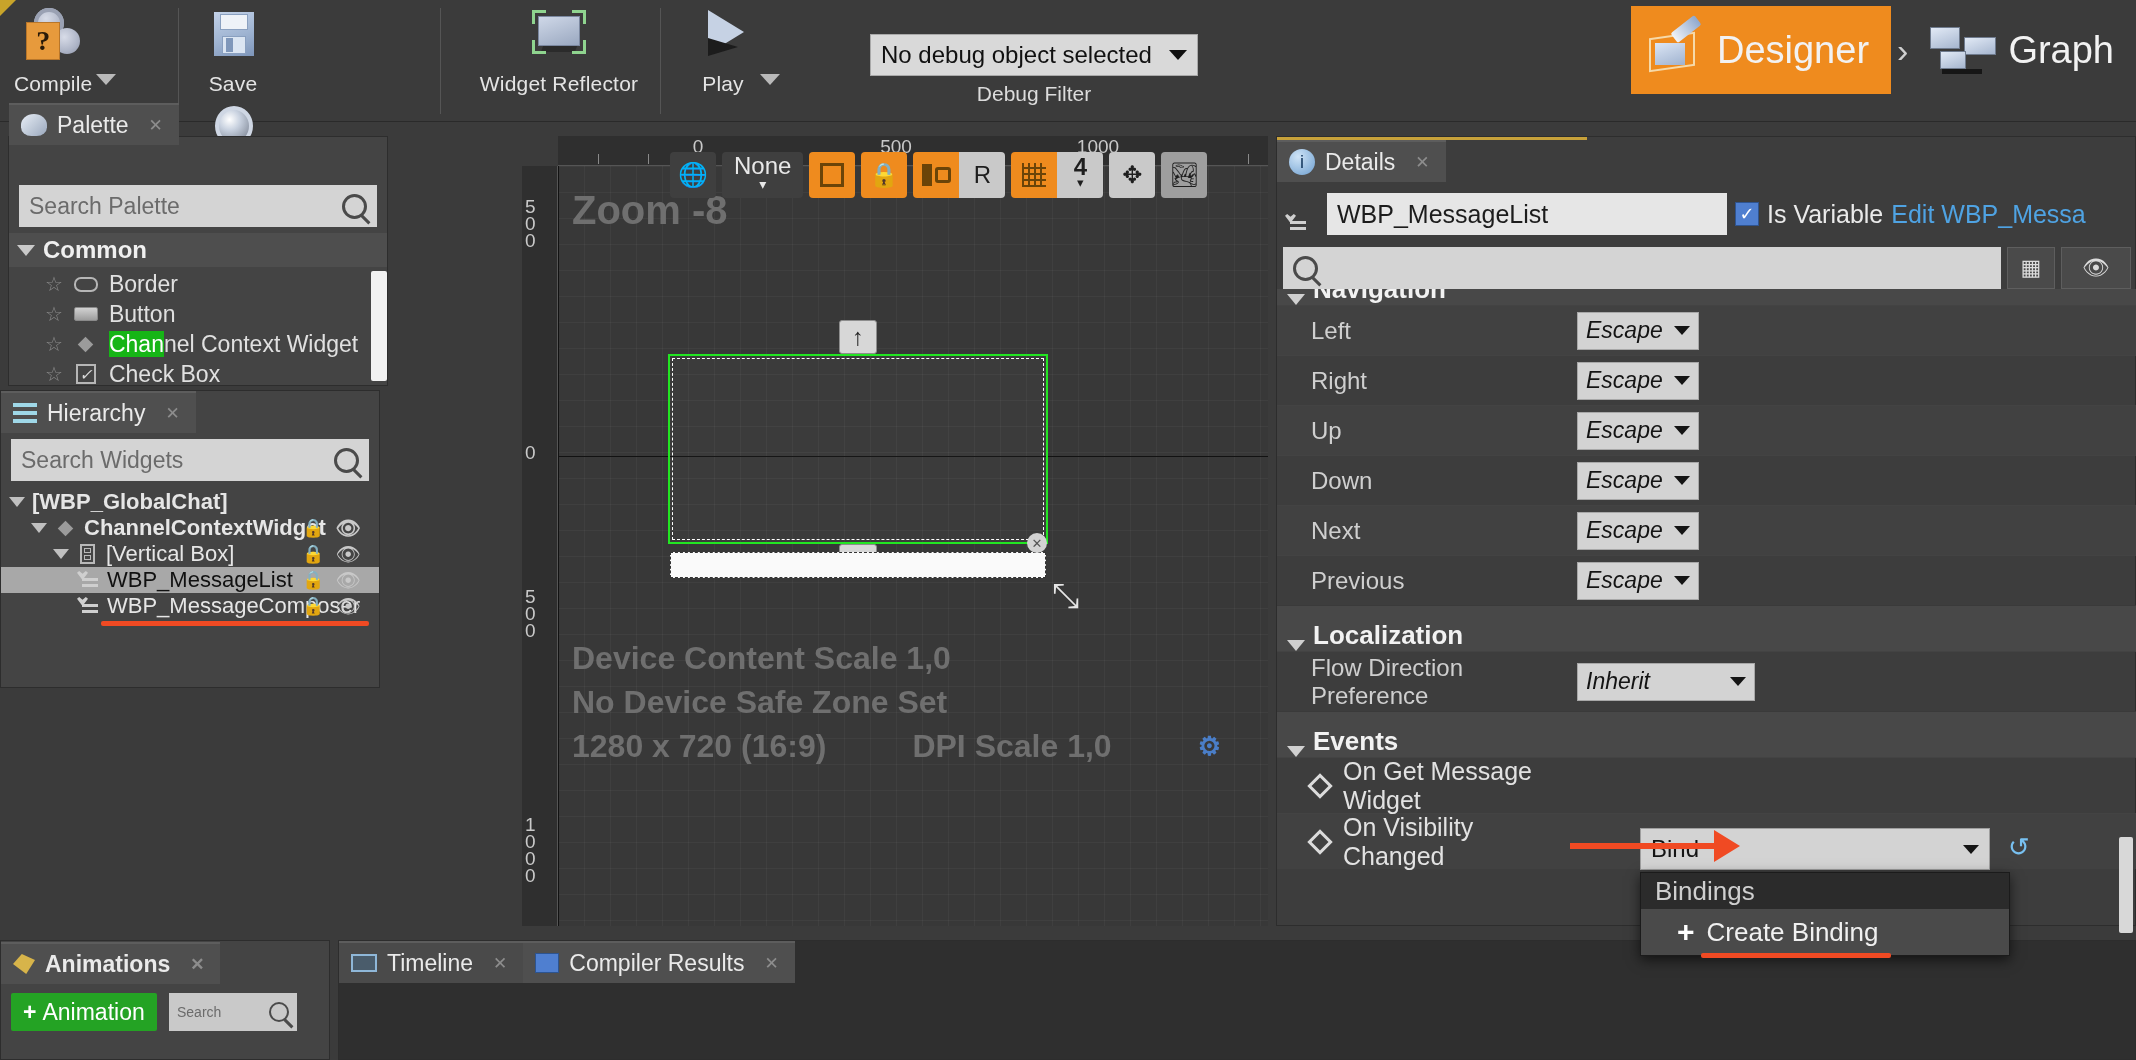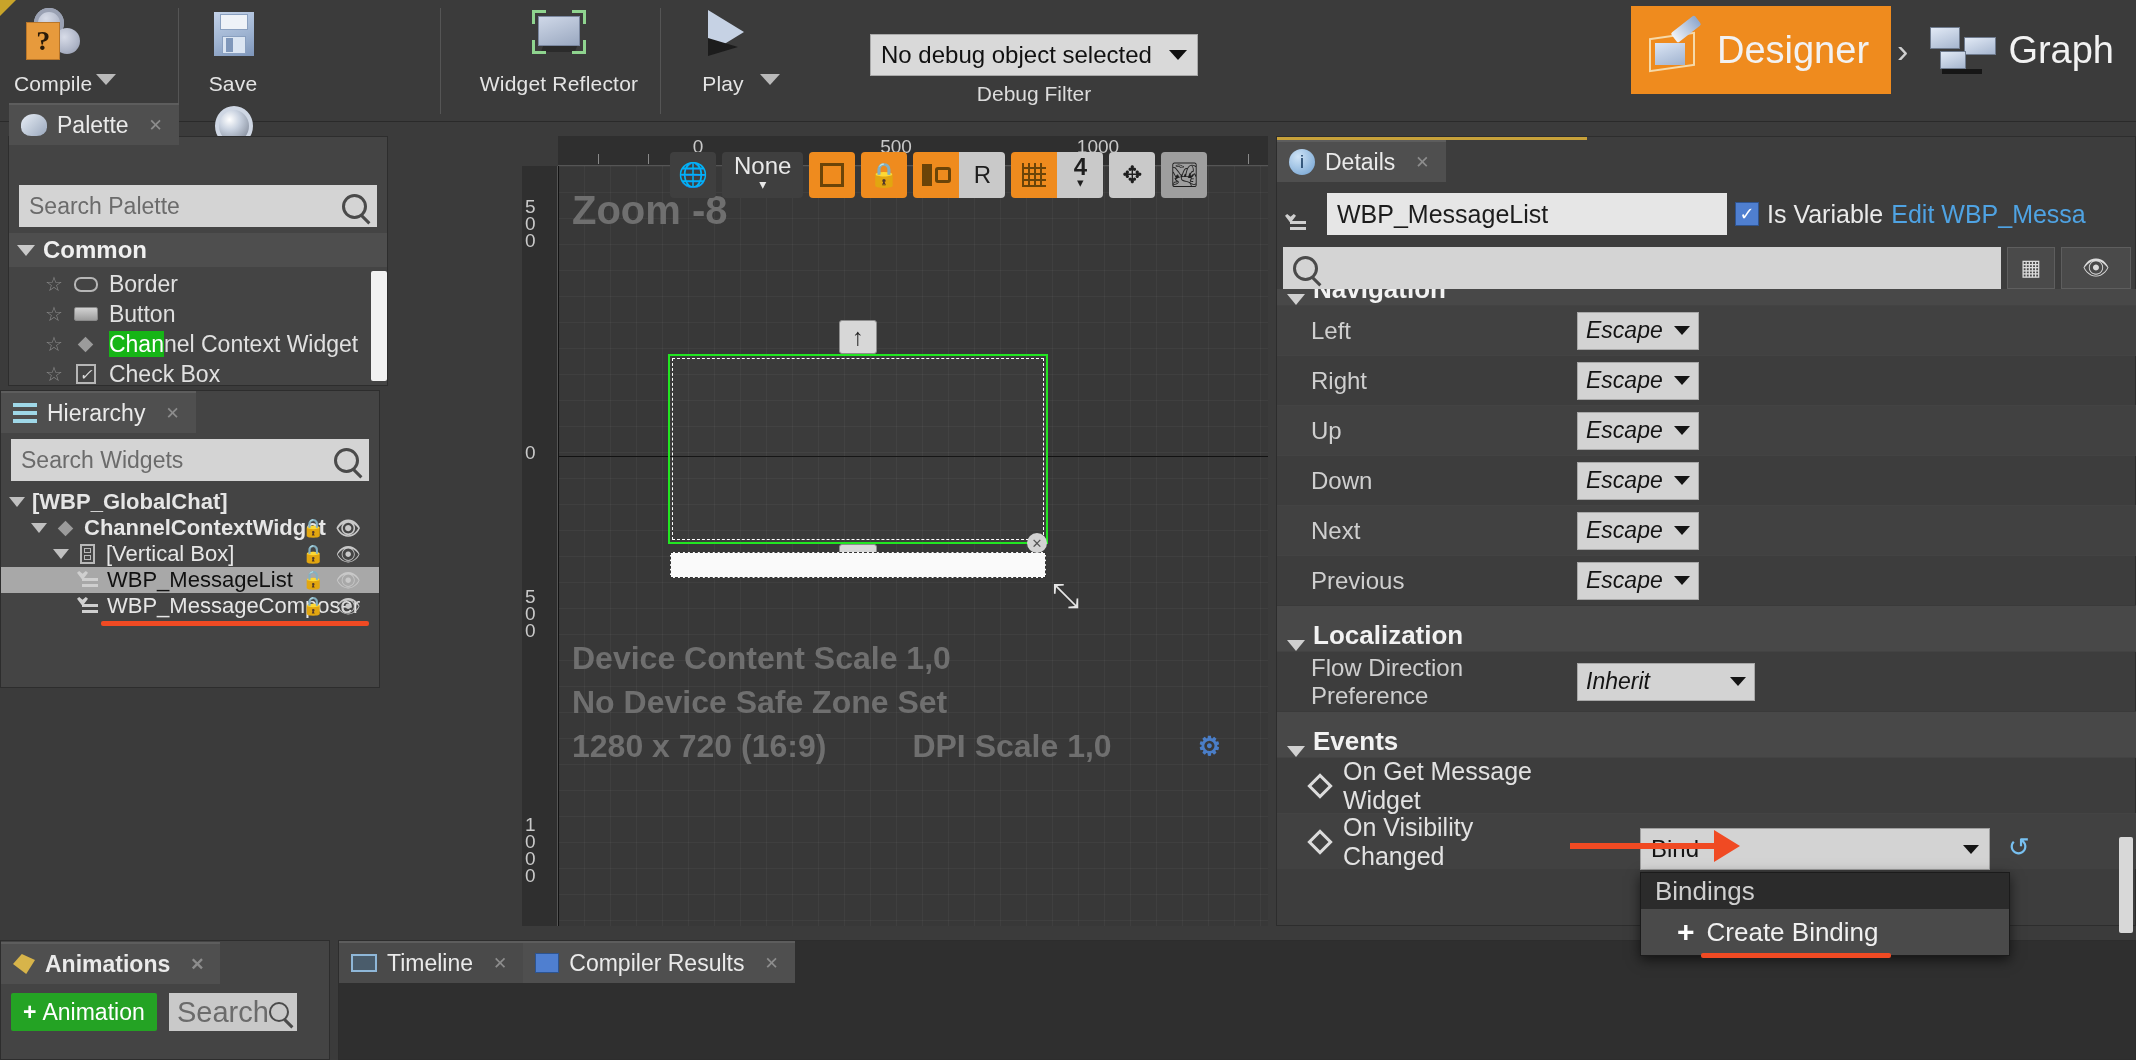--- a/index.html
+++ b/index.html
@@ -188,21 +188,21 @@
   .ic-ulist .h{position:absolute;left:5px;top:7px;width:16px;height:3px;background:#cfcfcf;}
   .ic-ulist .h2{position:absolute;left:5px;top:13px;width:16px;height:3px;background:#cfcfcf;}
   .ic-ulist .k{position:absolute;left:0px;top:0px;width:11px;height:9px;background:#cfcfcf;clip-path:polygon(50% 100%,0 20%,20% 0,50% 30%,80% 0,100% 20%);}
   .hier-lock { position:absolute;right:54px;color:#c9c9c9;font-size:18px; }
   .hier-eye { position:absolute;right:18px;color:#c9c9c9;font-size:20px; }
   .underline-red { position:absolute;height:5px;background:#f04a23;border-radius:2px; }
 
   
   .anim-panel { position:absolute;left:0;top:940px;width:330px;height:120px;background:#444;border:1px solid #2d2d2d;}
   .anim-btn { position:absolute;left:10px;top:52px;height:38px;background:#24a324;color:#fff;font-size:23px;display:flex;align-items:center;padding:0 12px;cursor:pointer;border-radius:2px;}
-  .anim-search { position:absolute;left:168px;top:52px;width:128px;height:38px;background:#c9c9c9;color:#6b6b6b;font-size:29px;display:flex;align-items:center;padding:0 8px;cursor:text;}
+  .anim-search { position:absolute;left:168px;top:52px;width:128px;height:38px;background:#c9c9c9;color:#6b6b6b;font-size:14px;display:flex;align-items:center;padding:0 8px;cursor:text;}
   .bottom-tabs { position:absolute;left:338px;top:940px;width:1798px;height:120px;background:#2f2f2f;border:1px solid #2d2d2d;}
   .bt-inner { position:absolute;left:0;top:0;display:flex;height:42px; }
 
   
   .canvas-wrap { position:absolute; left:522px; top:136px; width:746px; height:790px; }
   .ruler-h { position:absolute;left:36px;top:0;width:710px;height:30px;background:#2f2f2f;border-bottom:1px solid #555;}
   .ruler-v { position:absolute;left:0;top:30px;width:36px;height:760px;background:#2f2f2f;border-right:1px solid #555;}
   .ruler-tick { position:absolute;top:18px;width:1px;height:10px;background:#8a8a8a;}
   .ruler-lbl { position:absolute;top:0px;font-size:19px;color:#c9c9c9;transform:translateX(-50%);}
   .ruler-vlbl { position:absolute;left:3px;font-size:19px;color:#c9c9c9;line-height:17px;width:28px;text-align:left;}

